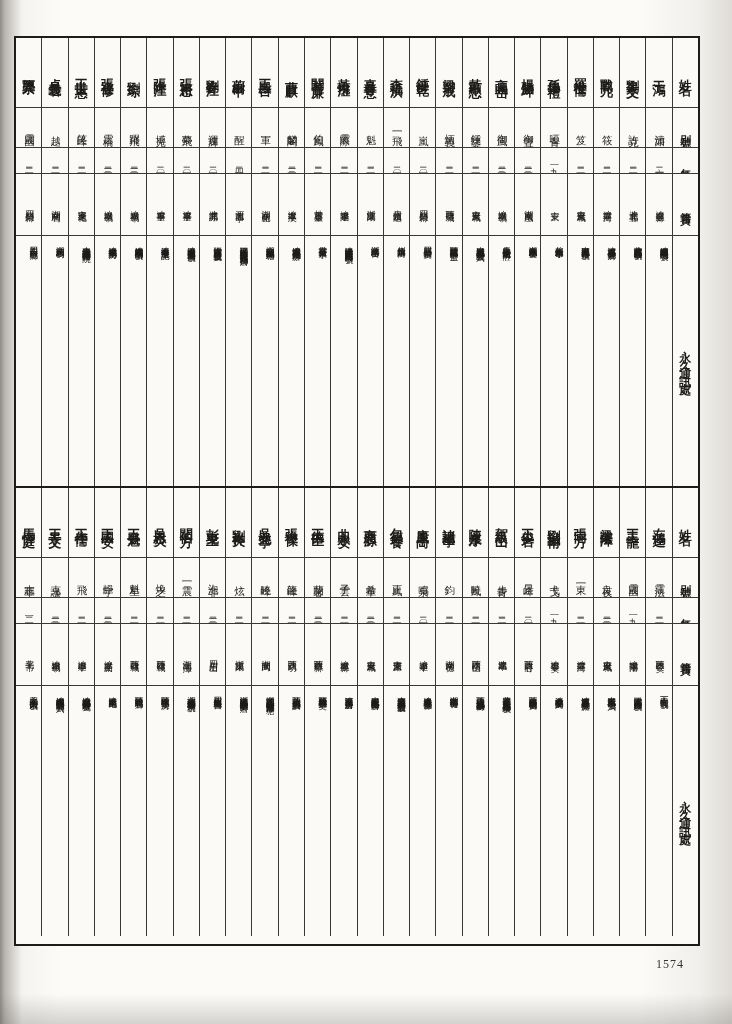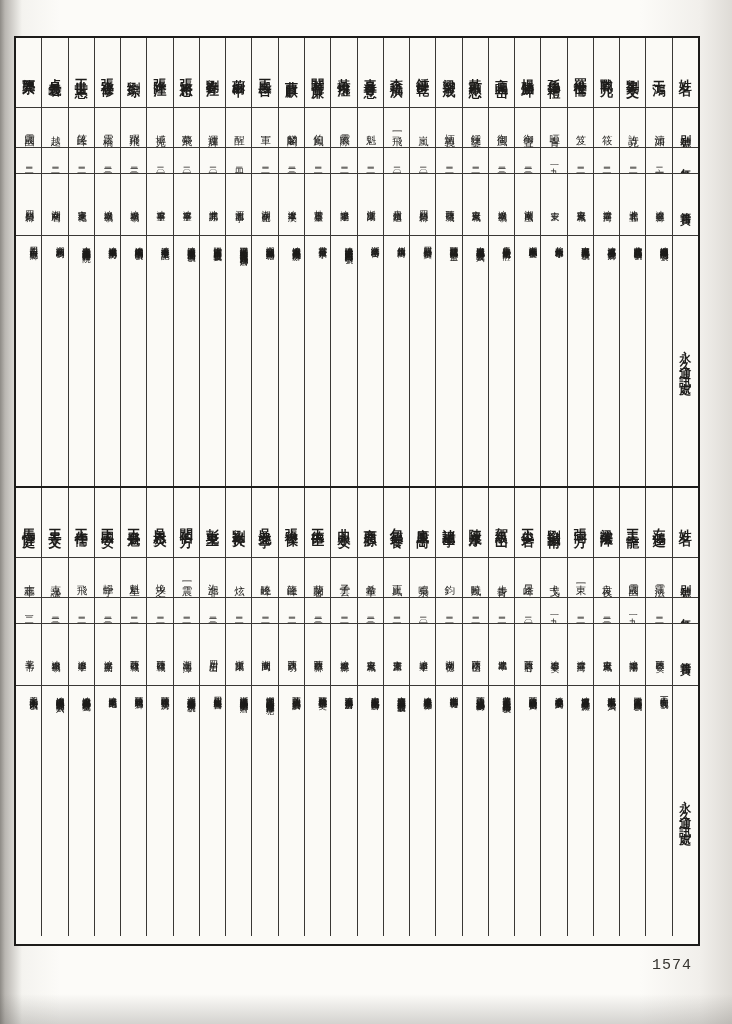--- a/index.html
+++ b/index.html
@@ -59,23 +59,23 @@
   .age{font-size:9px;letter-spacing:1px;}
   .native{font-size:9px;letter-spacing:1px;line-height:1.1;}
   .addr-cell{padding:4px 2px;}
   .addr-cell .vtext{width:100%;height:100%;font-size:8.5px;line-height:1.18;letter-spacing:0.5px;}
   .hdr .vtext{font-weight:700;}
   .hdr-name{font-size:13px;letter-spacing:4px;}
   .hdr-small{font-size:11px;letter-spacing:2px;}
   .hdr-addr{font-size:12px;letter-spacing:8px;}
   .hdr-addr-cell{display:grid;place-items:center;border-bottom:none;}
   .page-number{
-    position:absolute;right:40px;top:957px;
-    font-size:15px;letter-spacing:1px;color:#36342f;
-    font-family:Liberation Mono, monospace;
+    position:absolute;right:48px;top:957px;
+    font-size:12px;letter-spacing:1px;color:#36342f;
+    font-family:Liberation Serif, serif;
   }
 </style>
 </head>
 <body>
 
 <div class="scan">
   <div class="page">
     <div class="frame">
 
       <section class="sec sec-top">

